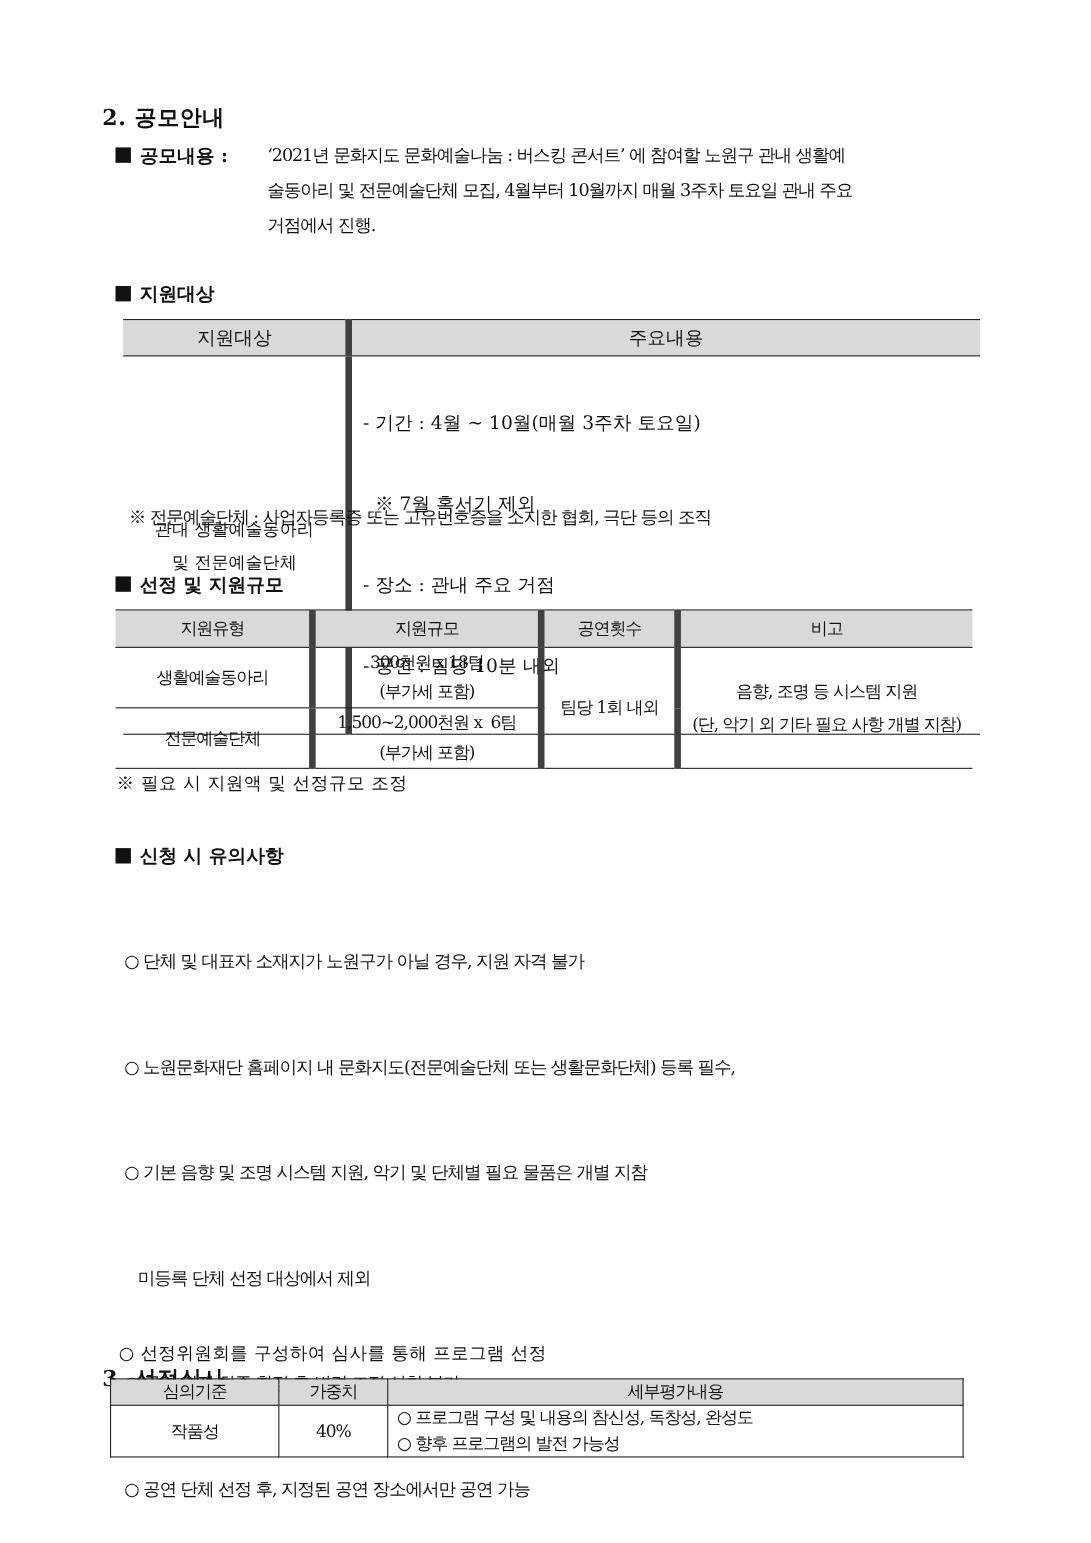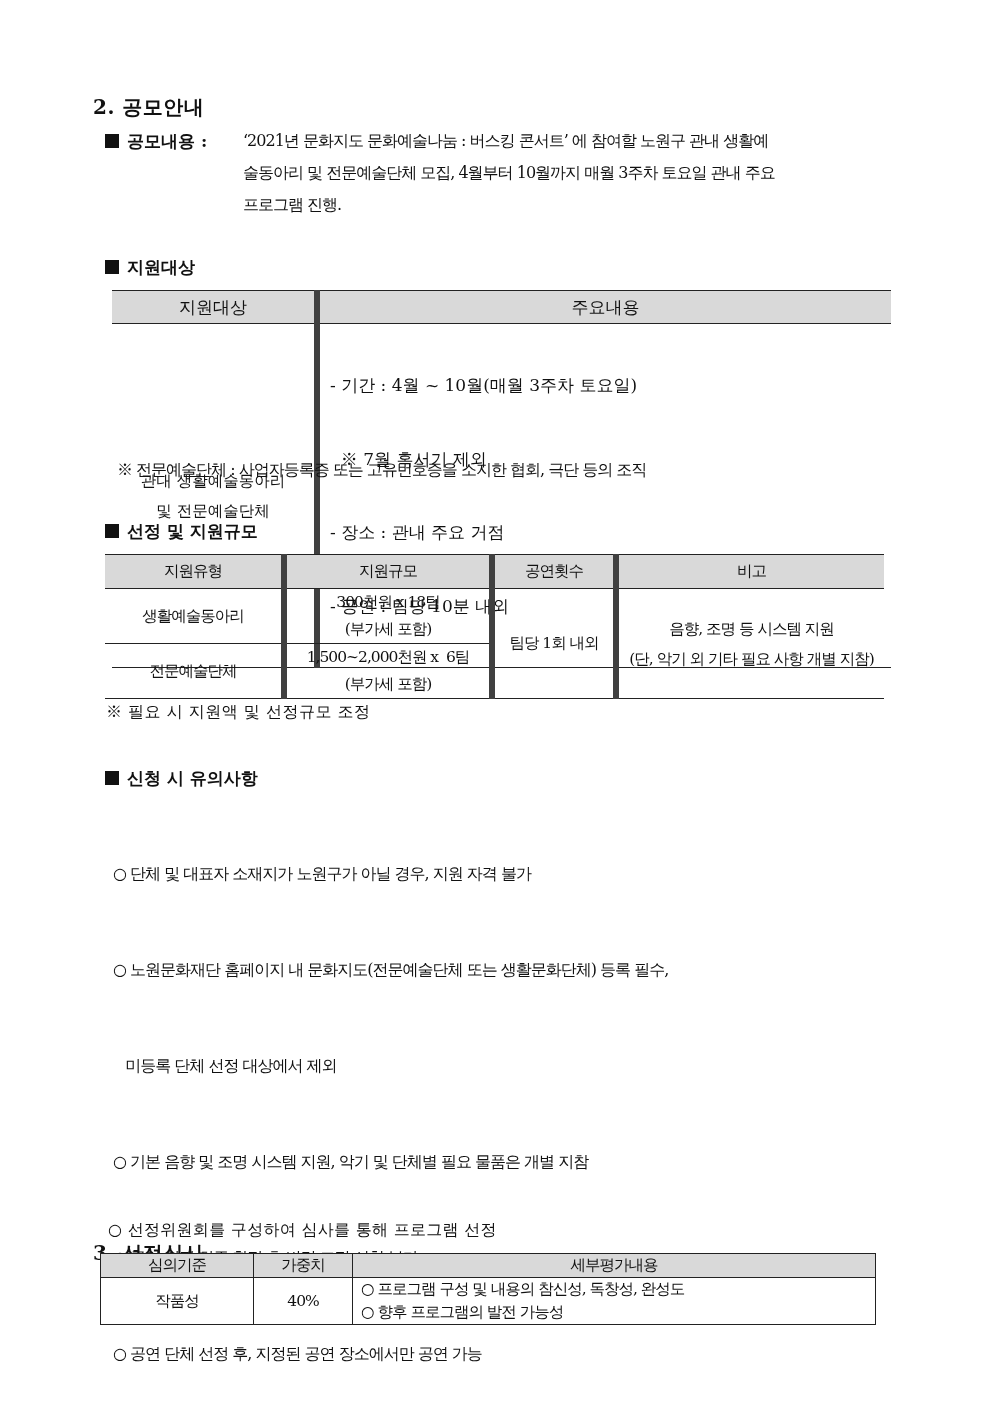--- a/index.html
+++ b/index.html
@@ -25,21 +25,21 @@
 <body>
 
 <div class="abs h2" style="left:93px;top:94px;">2. 공모안내</div>
 
 <div class="abs sub" style="left:105px;top:130px;">
   <span class="sq"></span><span>공모내용 :</span>
 </div>
 <div class="abs body narrow" style="left:243px;top:125px;width:660px;">
   <div style="white-space:nowrap;">‘2021년 문화지도 문화예술나눔 : 버스킹 콘서트’ 에 참여할 노원구 관내 생활예</div>
   <div style="white-space:nowrap;">술동아리 및 전문예술단체 모집, 4월부터 10월까지 매월 3주차 토요일 관내 주요</div>
-  <div style="white-space:nowrap;">프로그램 진행.</div>
+  <div style="white-space:nowrap;">거점에서 진행.</div>
 </div>
 
 <div class="abs sub" style="left:105px;top:256px;">
   <span class="sq"></span><span>지원대상</span>
 </div>
 <table class="t1" style="left:112px;top:290px;width:779px;">
   <tbody>
       <tr style="height:33px;">
     <th style="width:202px;font-size:17px;">지원대상</th>
     <th style="font-size:17px;">주요내용</th>
@@ -93,22 +93,22 @@
 </tbody>
   </table>
 <div class="abs body" style="left:106px;top:696px;letter-spacing:0.5px;">※ 필요 시 지원액 및 선정규모 조정</div>
 
 <div class="abs sub" style="left:105px;top:767px;">
   <span class="sq"></span><span>신청 시 유의사항</span>
 </div>
 <div class="abs body narrow" style="left:113px;top:794px;white-space:pre;">
   <div>○ 단체 및 대표자 소재지가 노원구가 아닐 경우, 지원 자격 불가</div>
   <div>○ 노원문화재단 홈페이지 내 문화지도(전문예술단체 또는 생활문화단체) 등록 필수,</div>
+  <div>○ 기본 음향 및 조명 시스템 지원, 악기 및 단체별 필요 물품은 개별 지참</div>
   <div>   미등록 단체 선정 대상에서 제외</div>
-  <div>○ 기본 음향 및 조명 시스템 지원, 악기 및 단체별 필요 물품은 개별 지참</div>
   <div>○ 공연 일정 최종 확정 후 변경 조정 신청 불가</div>
   <div>○ 공연 단체 선정 후, 지정된 공연 장소에서만 공연 가능</div>
   
   
   
   
   
 </div>
 
 <div class="abs h2" style="left:93px;top:1240px;">3. 선정심사</div>

